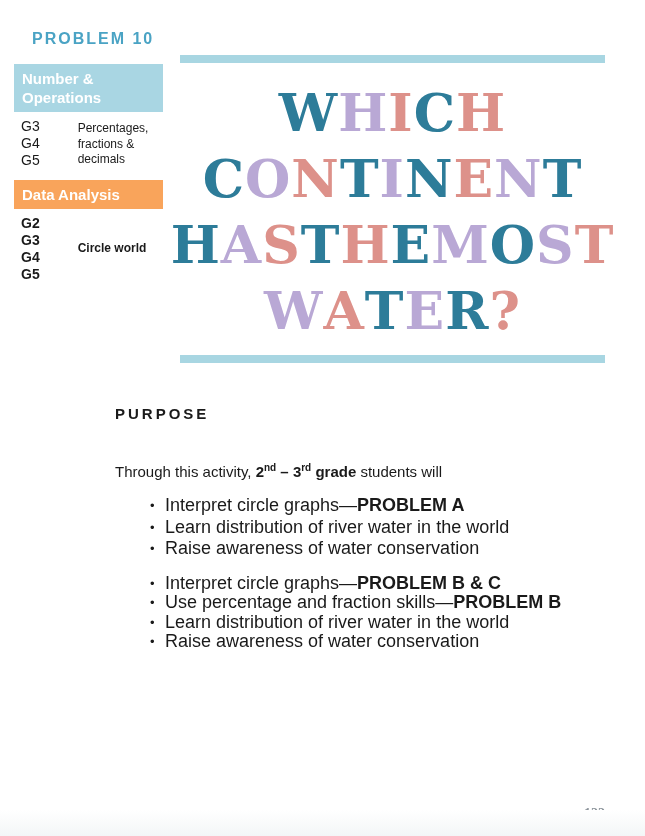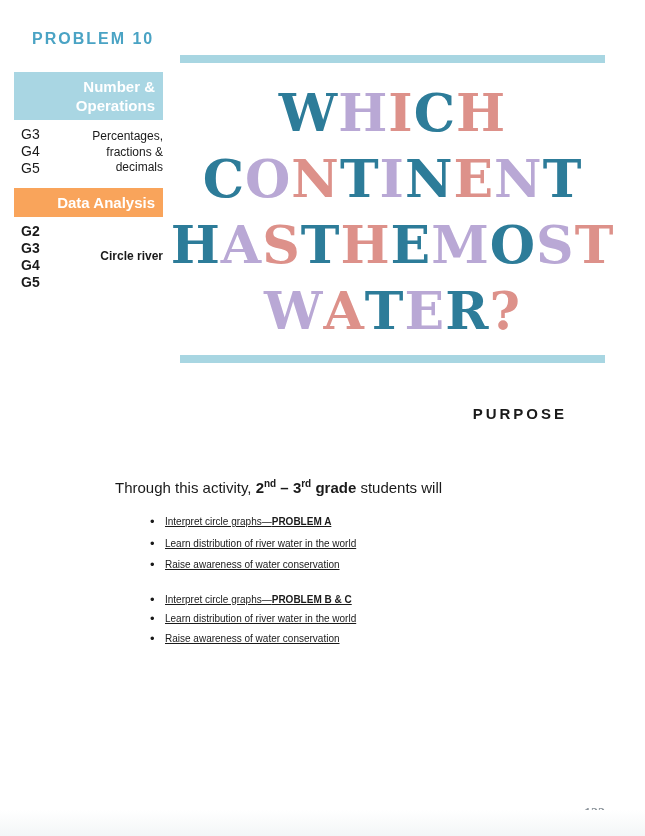--- a/index.html
+++ b/index.html
@@ -6,56 +6,56 @@
   body{
     width:645px;height:836px;position:relative;background:#ffffff;
     font-family:"Liberation Sans", sans-serif;color:#1a1a1a;overflow:hidden;
   }
   .problem-label{
     position:absolute;left:32px;top:30px;
     color:var(--problem-label-blue,#4aa3c4);
     font-size:16px;font-weight:800;letter-spacing:2px;
   }
   
-  .sidebar{position:absolute;left:14px;top:72px;width:149px;text-align:right;}
+  .sidebar{position:absolute;left:14px;top:64px;width:149px;}
   .side-box{
     box-sizing:border-box;width:149px;padding:5px 8px;
     color:#ffffff;font-size:15px;font-weight:bold;line-height:19px;
   }
   .side-box.blue{background:var(--box-blue,#a9d6e3);}
   .side-box.orange{background:var(--box-orange,#f9a45b);}
   .grades-row{display:flex;margin:6px 0 11px;padding-left:7px;gap:36px;}
   .grades div{font-size:14px;line-height:17px;}
-  .topic{font-size:12px;line-height:15.5px;margin-left:10px;padding-top:3px;width:88px;}
+  .topic{font-size:12px;line-height:15.5px;margin-left:2px;padding-top:3px;width:88px;}
   .grades-row.centered{align-items:center;font-weight:bold;}
   .grades-row.centered .topic{padding-top:0;}
   
   .title-block{position:absolute;left:180px;top:55px;width:425px;}
   .bar{height:8px;background:var(--bar-blue,#a8d6e2);}
   .title-lines{margin-top:16px;}
   .title-line{
     height:66px;display:flex;align-items:center;justify-content:center;
     font-family:"DejaVu Serif", serif;font-weight:bold;font-size:52px;
     letter-spacing:1px;white-space:nowrap;
   }
   .title-line span.sp{width:16px;}
   .bar.bottom{margin-top:12px;}
   
   .purpose{position:absolute;left:115px;top:405px;width:452px;}
   .purpose h2{
-    margin:0;text-align:right;font-size:15px;font-weight:800;letter-spacing:3px;
+    margin:0;text-align:left;font-size:15px;font-weight:800;letter-spacing:3px;
   }
-  .purpose p.intro{margin:56px 0 0;font-size:15px;line-height:19px;white-space:nowrap;}
+  .purpose p.intro{margin:40px 0 0;font-size:15px;line-height:19px;white-space:nowrap;}
   .purpose p.intro .b{font-weight:bold;}
   .purpose p.intro sup{font-size:10px;font-weight:bold;line-height:0;}
   .purpose ul{
     list-style:none;margin:14px 0 0;padding:0 0 0 33px;
   }
   .purpose ul li{
-    position:relative;padding-left:17px;font-size:10px;line-height:21.5px;white-space:nowrap;text-decoration:underline;
+    position:relative;padding-left:17px;font-size:18px;line-height:21.5px;white-space:nowrap;
   }
   .purpose ul.tight li{line-height:19.5px;}
   .purpose ul li::before{
     content:"\2022";position:absolute;left:2px;font-size:13px;
   }
   .purpose ul li strong{font-weight:bold;}
   .purpose p.intro.second{margin-top:14px;}
   
   .page-number{
     position:absolute;left:584px;top:806px;
@@ -86,21 +86,21 @@
     </div>
 
     <div class="side-box orange">Data Analysis</div>
     <div class="grades-row centered">
       <div class="grades">
         <div>G2</div>
         <div>G3</div>
         <div>G4</div>
         <div>G5</div>
       </div>
-      <div class="topic">Circle river</div>
+      <div class="topic">Circle world</div>
     </div>
   </aside>
 
   <section class="title-block" title="WHICH CONTINENT HAS THE MOST WATER?">
     <div class="bar top"></div>
     <div class="title-lines">
       <div class="title-line">
           <span style="color: rgb(45, 124, 153);">W</span>
           <span style="color: rgb(185, 168, 213);">H</span>
           <span style="color: rgb(221, 145, 138);">I</span>
@@ -147,20 +147,21 @@
   <section class="purpose">
     <h2>PURPOSE</h2>
     <p class="intro"><span>Through this activity, </span><span class="b">2</span><sup class="b">nd</sup><span class="b"> – </span><span class="b">3</span><sup class="b">rd</sup><span class="b"> grade</span><span> students will</span></p>
     <ul>
         <li>Interpret circle graphs—<strong>PROBLEM A</strong></li>
         <li>Learn distribution of river water in the world</li>
         <li>Raise awareness of water conservation</li>
       </ul>
     <ul class="tight">
         <li>Interpret circle graphs—<strong>PROBLEM B &amp; C</strong></li>
+        <li>Use percentage and fraction skills—<strong>PROBLEM B</strong></li>
         <li>Learn distribution of river water in the world</li>
         <li>Raise awareness of water conservation</li>
       </ul>
   </section>
 
   <div class="page-number">122</div>
 
   <div class="bottom-edge"></div>
 </div>
 

